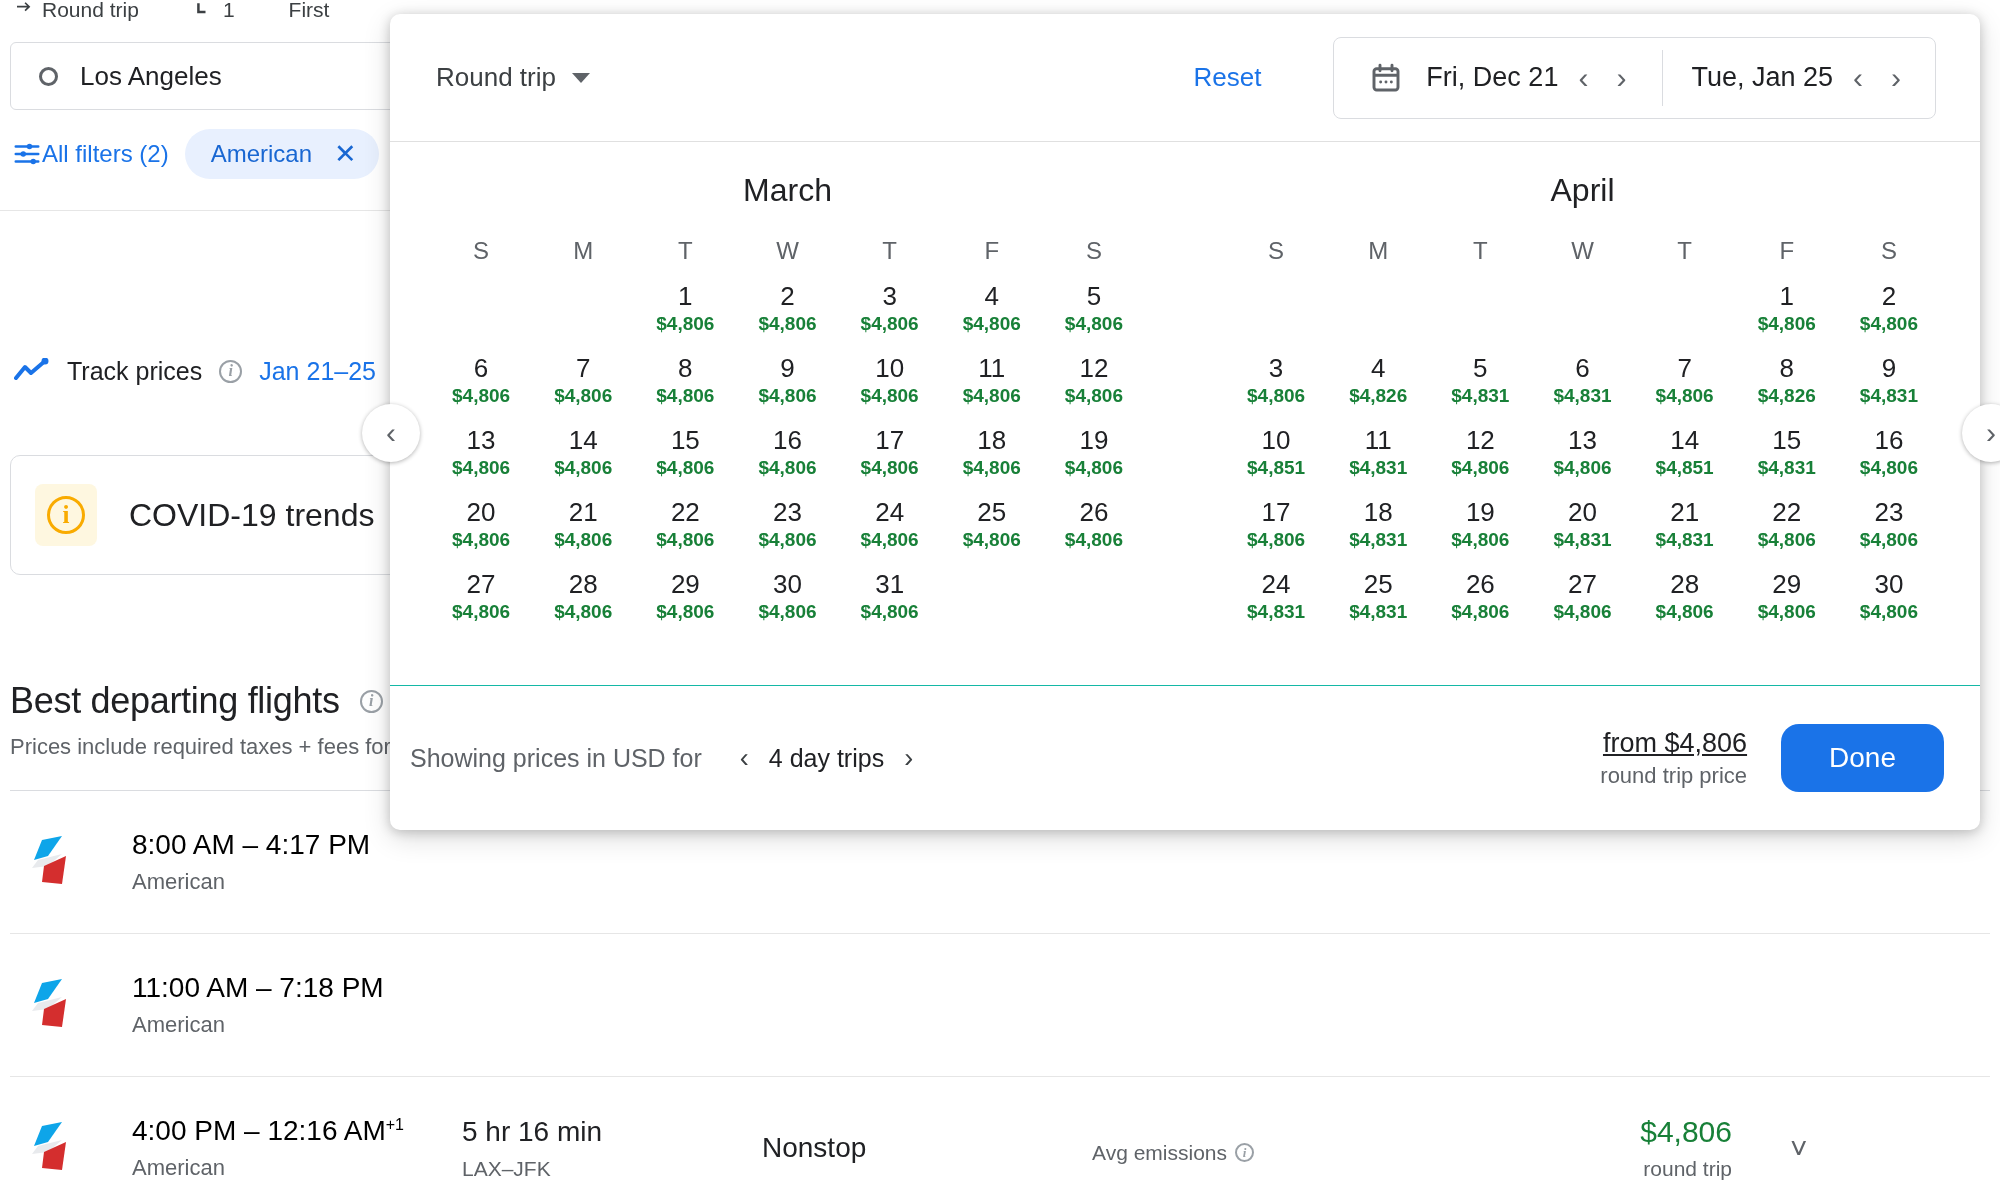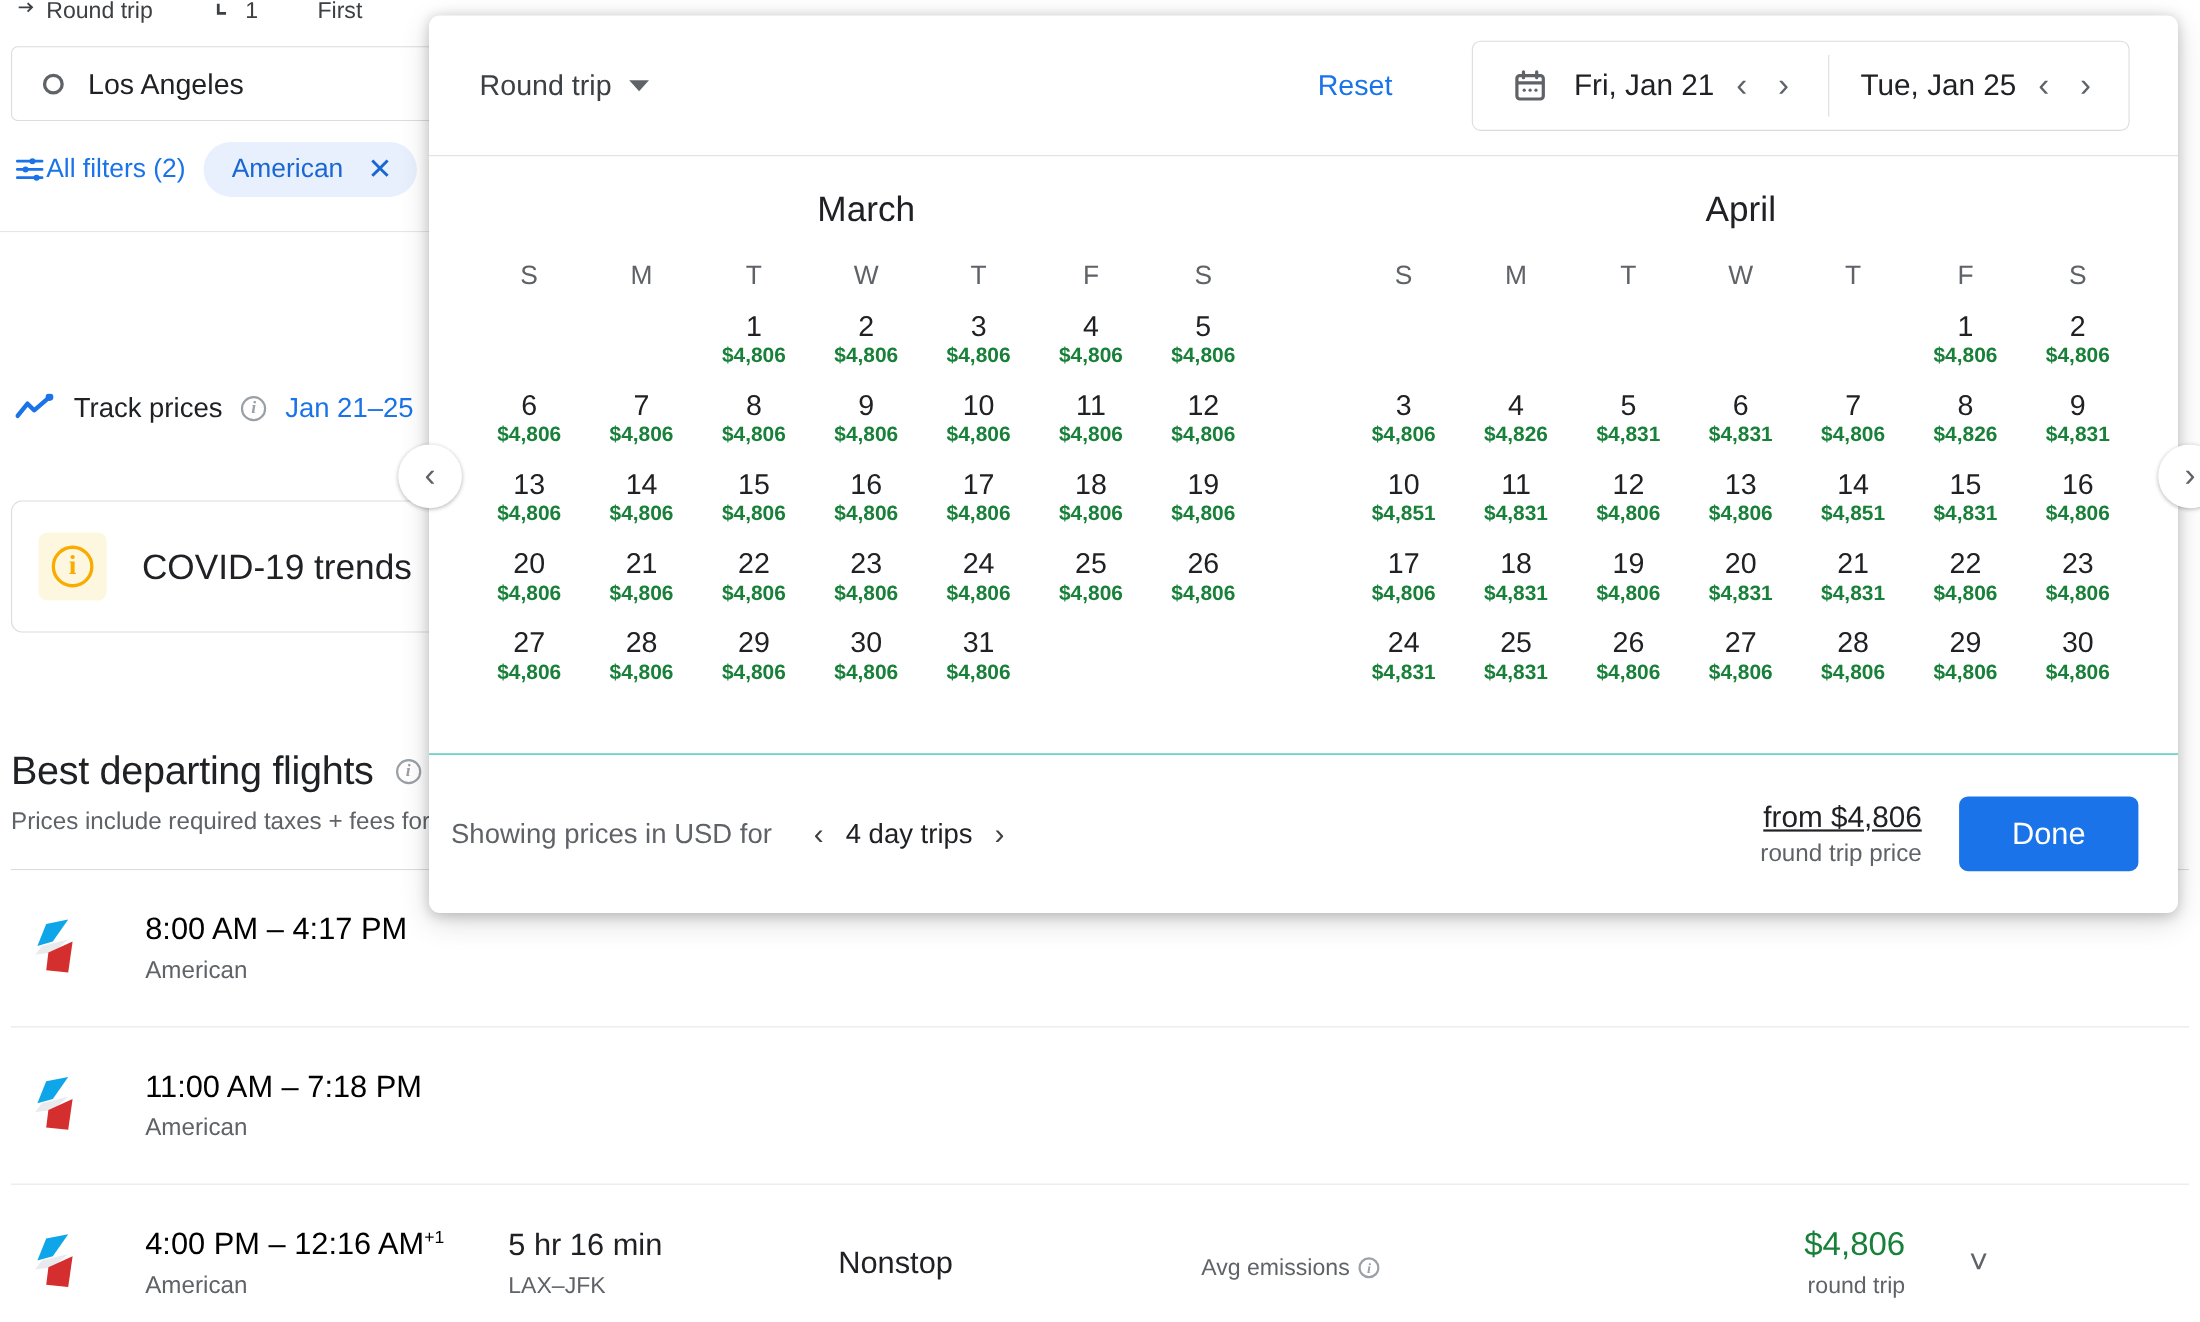--- a/index.html
+++ b/index.html
@@ -168,21 +168,21 @@
   }
   .foot-left { display: flex; align-items: center; gap: 4px; }
   .foot-label { font-size: 25px; color: #5f6368; margin-right: 18px; }
   .foot-arrow { font-size: 27px; color: #3c4043; padding: 0 16px; }
   .foot-trips { font-size: 25px; color: #202124; font-weight: 500; }
   .foot-right { margin-left: auto; display: flex; align-items: center; gap: 34px; }
   .from-price { font-size: 27px; color: #202124; text-align: right; text-decoration: underline; }
   .from-sub { font-size: 22px; color: #5f6368; text-align: right; margin-top: 4px; }
   .done-btn {
     background: #1a73e8; color: #fff; font-size: 28px; font-weight: 500;
-    border-radius: 8px; padding: 18px 48px; border: none;
+    border-radius: 18px; padding: 18px 48px; border: none;
   }
 </style>
 </head>
 <body>
 
 <div id="root">
 
   <div class="bg-layer">
 
     <div class="top-strip">
@@ -323,21 +323,21 @@
       <div class="date-group">
         <div class="date-cell">
           <svg class="cal-ico" viewBox="0 0 24 24">
             <rect x="3" y="5" width="18" height="16" rx="2" fill="none" stroke="#5f6368" stroke-width="2.2"></rect>
             <path d="M3 10h18" stroke="#5f6368" stroke-width="2.2"></path>
             <path d="M7.5 2.5v4M16.5 2.5v4" stroke="#5f6368" stroke-width="2.2" stroke-linecap="round"></path>
             <circle cx="8" cy="15" r="1.1" fill="#5f6368"></circle>
               <circle cx="12" cy="15" r="1.1" fill="#5f6368"></circle>
               <circle cx="16" cy="15" r="1.1" fill="#5f6368"></circle>
           </svg>
-          <span class="date-txt">Fri, Jan 21</span>
+          <span class="date-txt">Fri, Dec 21</span>
         </div>
         <span class="arrow-btn">‹</span>
         <span class="arrow-btn">›</span>
         <span class="vdiv"></span>
         <div class="date-cell">
           <span class="date-txt">Tue, Jan 25</span>
         </div>
         <span class="arrow-btn">‹</span>
         <span class="arrow-btn">›</span>
       </div>

